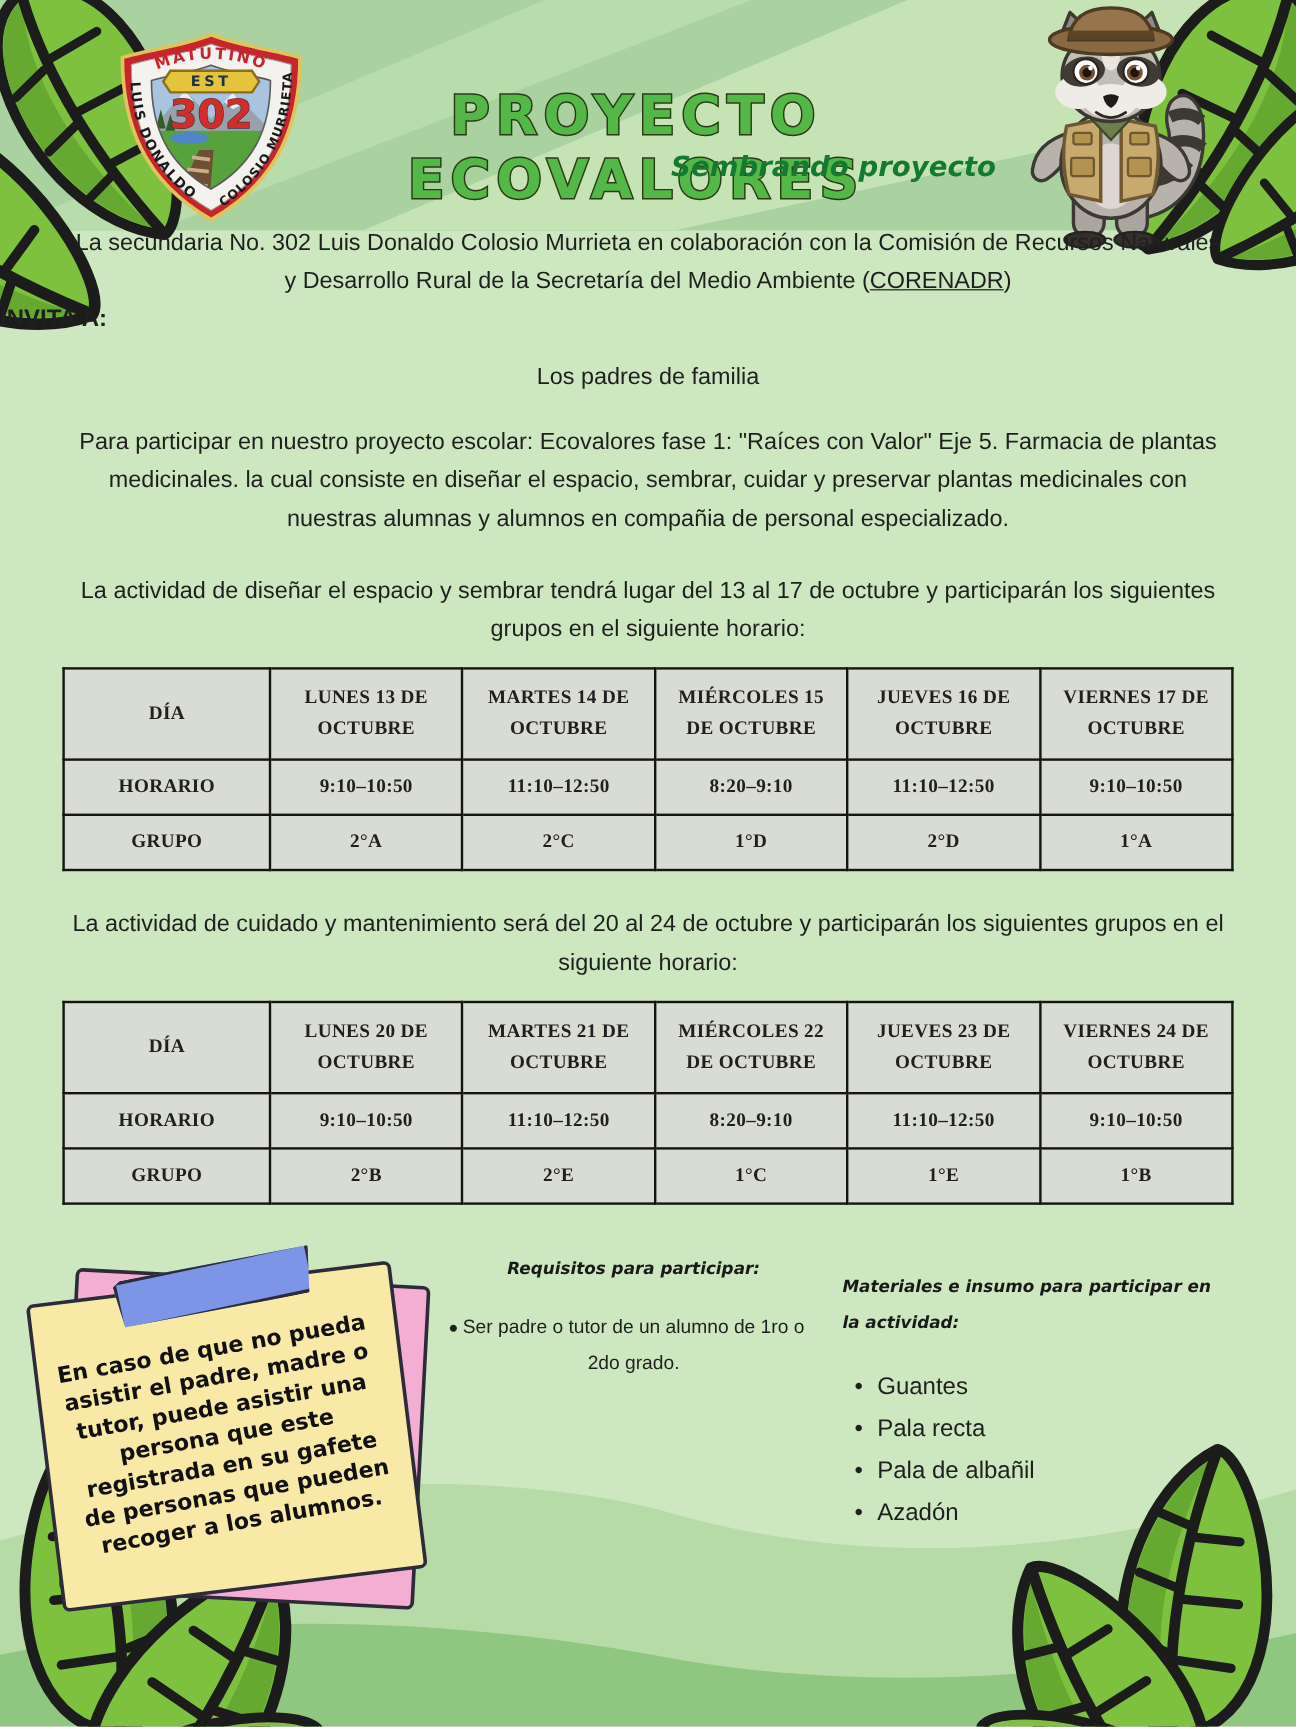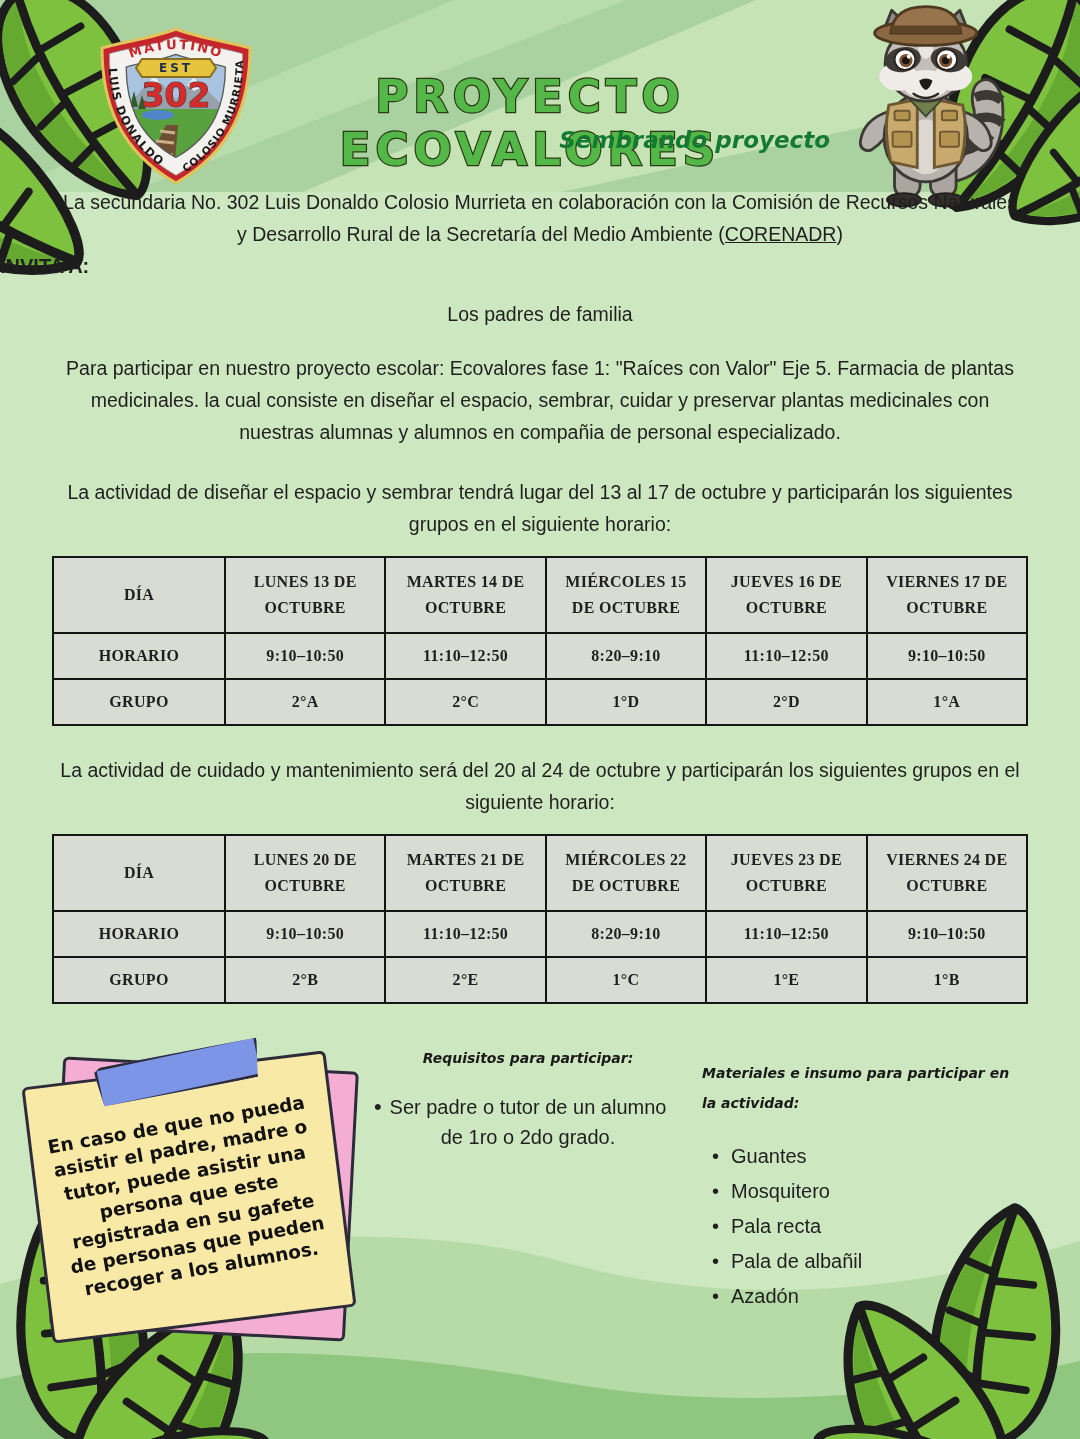--- a/index.html
+++ b/index.html
@@ -51,21 +51,21 @@
   table.schedule td.lbl{width:150px;}
   table.schedule tr.hdr-row td{height:70px;line-height:26px;}
   table.schedule tr.data-row td{height:40px;}
 
   
   .middle{position:relative;height:330px;margin-top:46px;}
   .req{position:absolute;left:372px;top:0;width:312px;text-align:center;}
   .req h3,.mat h3{font-family:"DejaVu Sans",sans-serif;font-style:italic;font-weight:bold;
         font-size:14px;margin:0 0 26px 0;color:#191919;}
   .req ul{list-style:none;margin:0;padding:0;}
-  .req li{position:relative;font-size:20px;line-height:30px;margin-bottom:6px;padding:0 4px;}
+  .req li{position:relative;font-size:16px;line-height:30px;margin-bottom:6px;padding:0 4px;}
   .req li::before{content:"•";position:absolute;left:2px;top:0;font-size:22px;}
   .mat{position:absolute;left:702px;top:8px;width:320px;}
   .mat h3{text-align:left;margin-bottom:24px;line-height:30px;}
   .mat ul{list-style:none;margin:0;padding:0 0 0 10px;}
   .mat li{font-size:20px;line-height:29px;margin-bottom:6px;}
   .mat li::before{content:"•";margin-right:12px;}
 
   
   .note-wrap{position:absolute;left:30px;top:2px;width:330px;height:300px;}
   .note-pink{position:absolute;left:26px;top:12px;width:290px;height:264px;background:#f5aed3;
@@ -307,21 +307,20 @@
         <h3>Requisitos para participar:</h3>
         <ul>
           <li>Ser padre o tutor de un alumno de 1ro o 2do grado.</li>
         </ul>
       </div>
 
       <div class="mat">
         <h3>Materiales e insumo para participar en la actividad:</h3>
         <ul>
           <li>Guantes</li>
-          <li>Mosquitero</li>
           <li>Pala recta</li>
           <li>Pala de albañil</li>
           <li>Azadón</li>
         </ul>
       </div>
     </div>
 
     <p class="footer-msg">¡Los esperamos! Su apoyo es fundamental para el éxito de esta iniciativa.</p>
   </div>
 </div>

